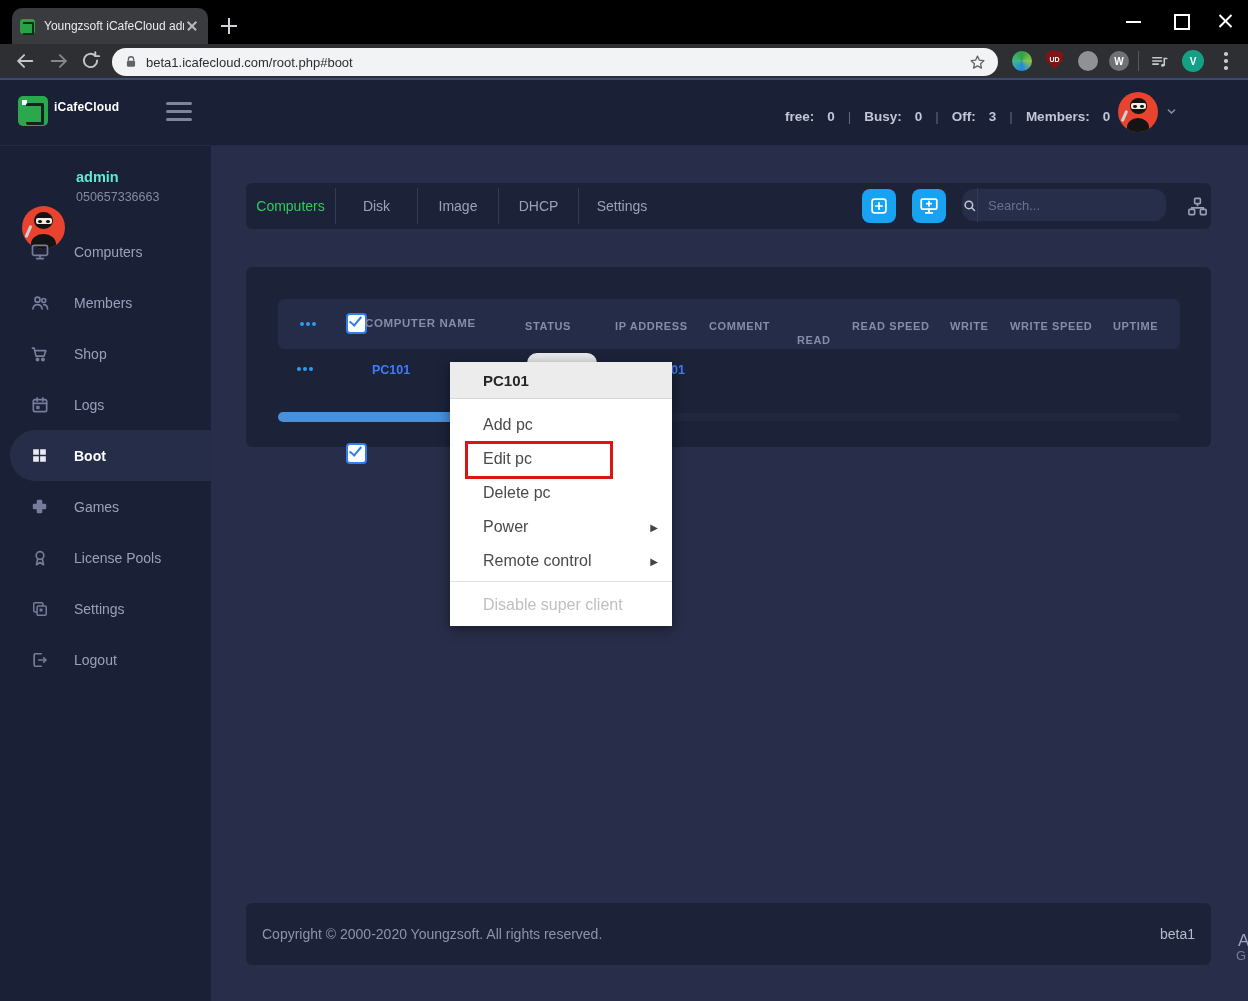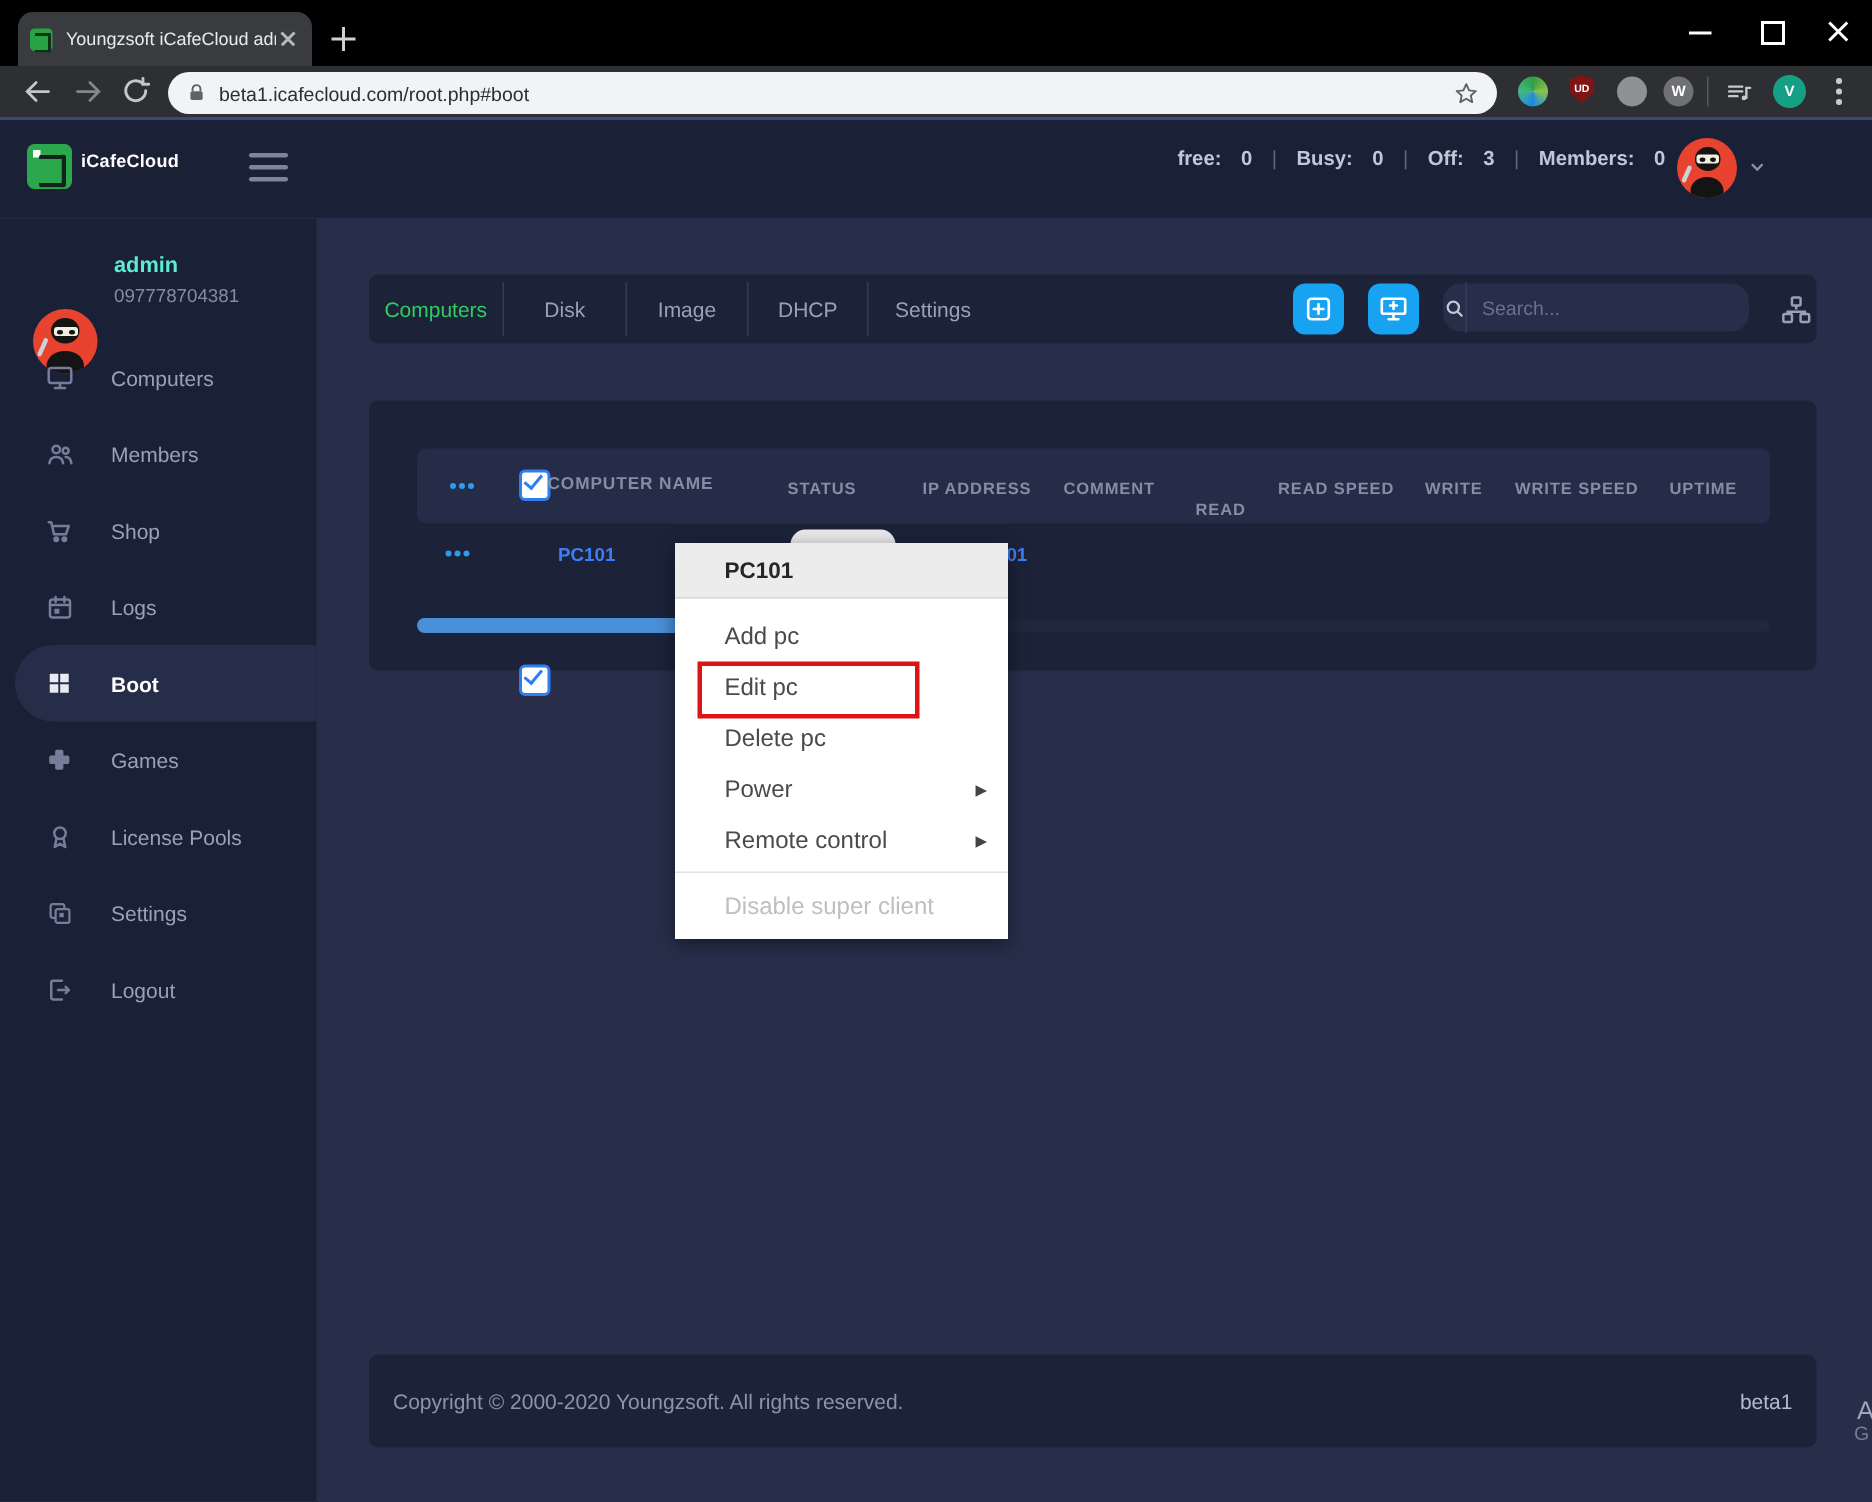--- a/index.html
+++ b/index.html
@@ -54,21 +54,21 @@
   
   .page-header{left:0;top:80px;width:1248px;height:65px;background:#1a2036;border-bottom:1px solid #232a46}
   .logo-box{left:18px;top:96px;width:30px;height:30px;background:#2aa84b;border-radius:5px}
   .logo-box::before{content:"";position:absolute;left:4px;top:4px;width:5px;height:5px;background:#fff}
   .logo-box::after{content:"";position:absolute;left:8px;top:7px;width:15px;height:16px;
      border:3px solid #14241c;border-left:none;border-radius:2px}
   .brand{left:54px;top:100px;font-size:12px;font-weight:bold;color:#fff;letter-spacing:.2px}
   .hamburger{left:166px;top:102px;width:26px;height:19px;cursor:pointer}
   .hamburger span{position:absolute;left:0;width:26px;height:3px;background:#7e849c;border-radius:2px}
   .hamburger span:nth-child(1){top:0}.hamburger span:nth-child(2){top:8px}.hamburger span:nth-child(3){top:16px}
-  .stats{left:785px;top:98px;height:26px;display:flex;align-items:flex-start;gap:13px;
+  .stats{left:785px;top:98px;height:26px;display:flex;align-items:flex-end;gap:13px;
          font-size:13.5px;font-weight:bold;color:#c2c6d8}
   .stats .pipe{color:#5f667f;font-weight:normal}
 
   
   .ninja{background:#e8432e;border-radius:50%;position:relative;overflow:hidden}
   .ninja .head{position:absolute;left:29%;top:14%;width:44%;height:40%;background:#141414;border-radius:50%}
   .ninja .face{position:absolute;left:33%;top:28%;width:36%;height:15%;background:#f3eee2;border-radius:2px}
   .ninja .face::before,.ninja .face::after{content:"";position:absolute;top:28%;width:24%;height:48%;
      background:#141414;border-radius:50%}
   .ninja .face::before{left:14%}.ninja .face::after{right:14%}
@@ -252,21 +252,21 @@
 </div>
 
 <div class="abs sidebar"></div>
 <div class="abs ninja sb-avatar">
   <div class="head"></div>
     <div class="sword"></div>
     <div class="face"></div>
     <div class="body"></div>
 </div>
 <div class="abs sb-name">admin</div>
-<div class="abs sb-id">097778704381</div>
+<div class="abs sb-id">050657336663</div>
 
 <div class="abs sb-menu">
   <div class="sb-item">
     <span class="icn">
         <svg width="20" height="20" viewBox="0 0 24 24" fill="none" stroke="currentColor" stroke-width="2" stroke-linecap="round">
           <rect x="3" y="4" width="18" height="12" rx="2"></rect>
           <path d="M12 16v4M8 20h8"></path>
         </svg>
       </span>
     <span>Computers</span>

